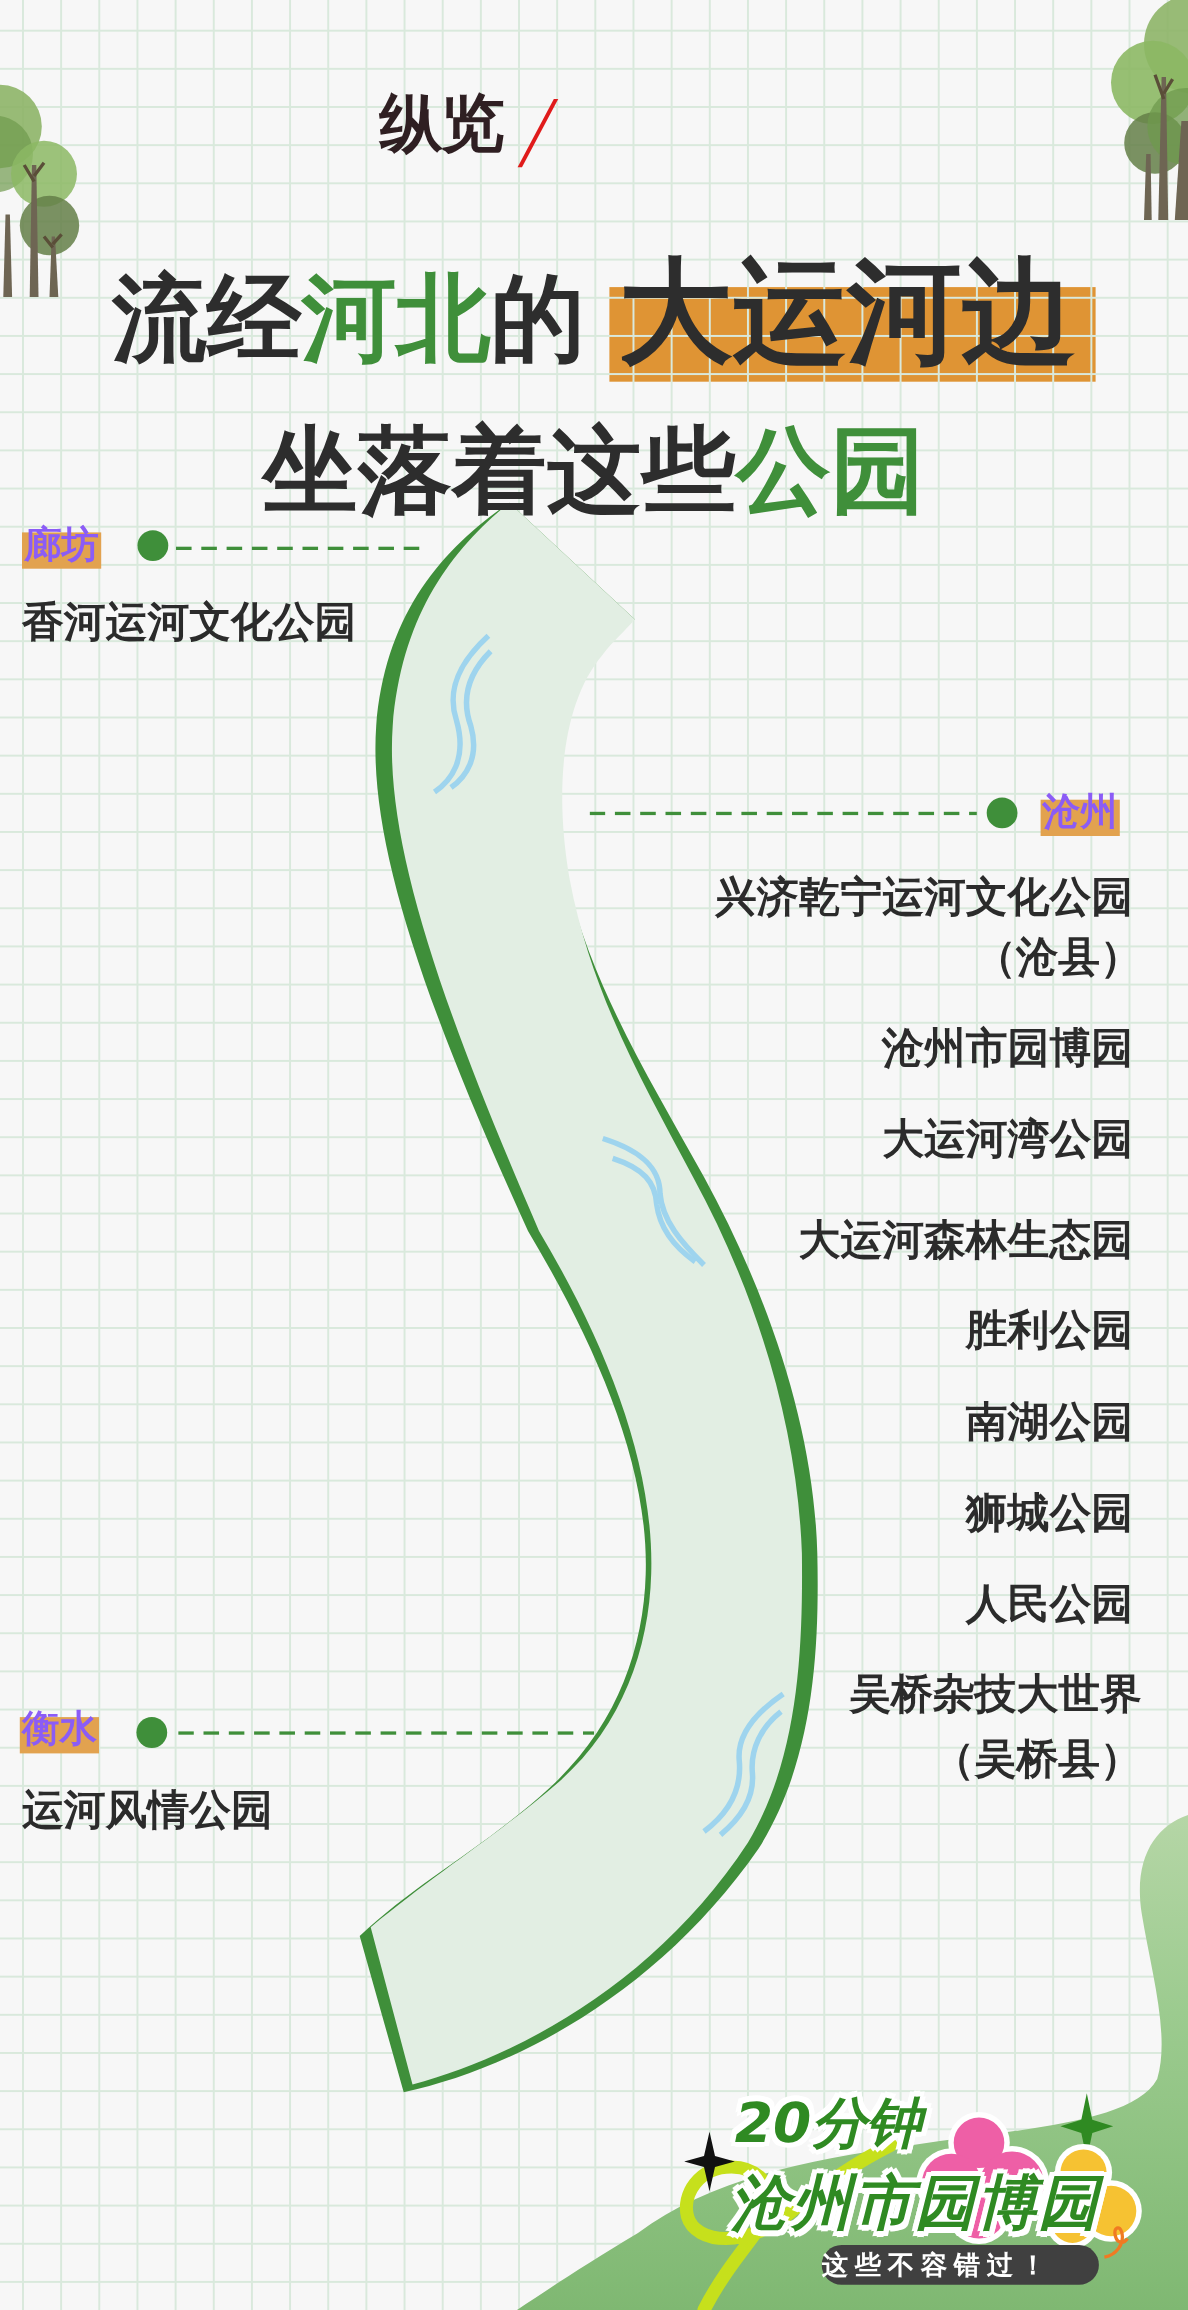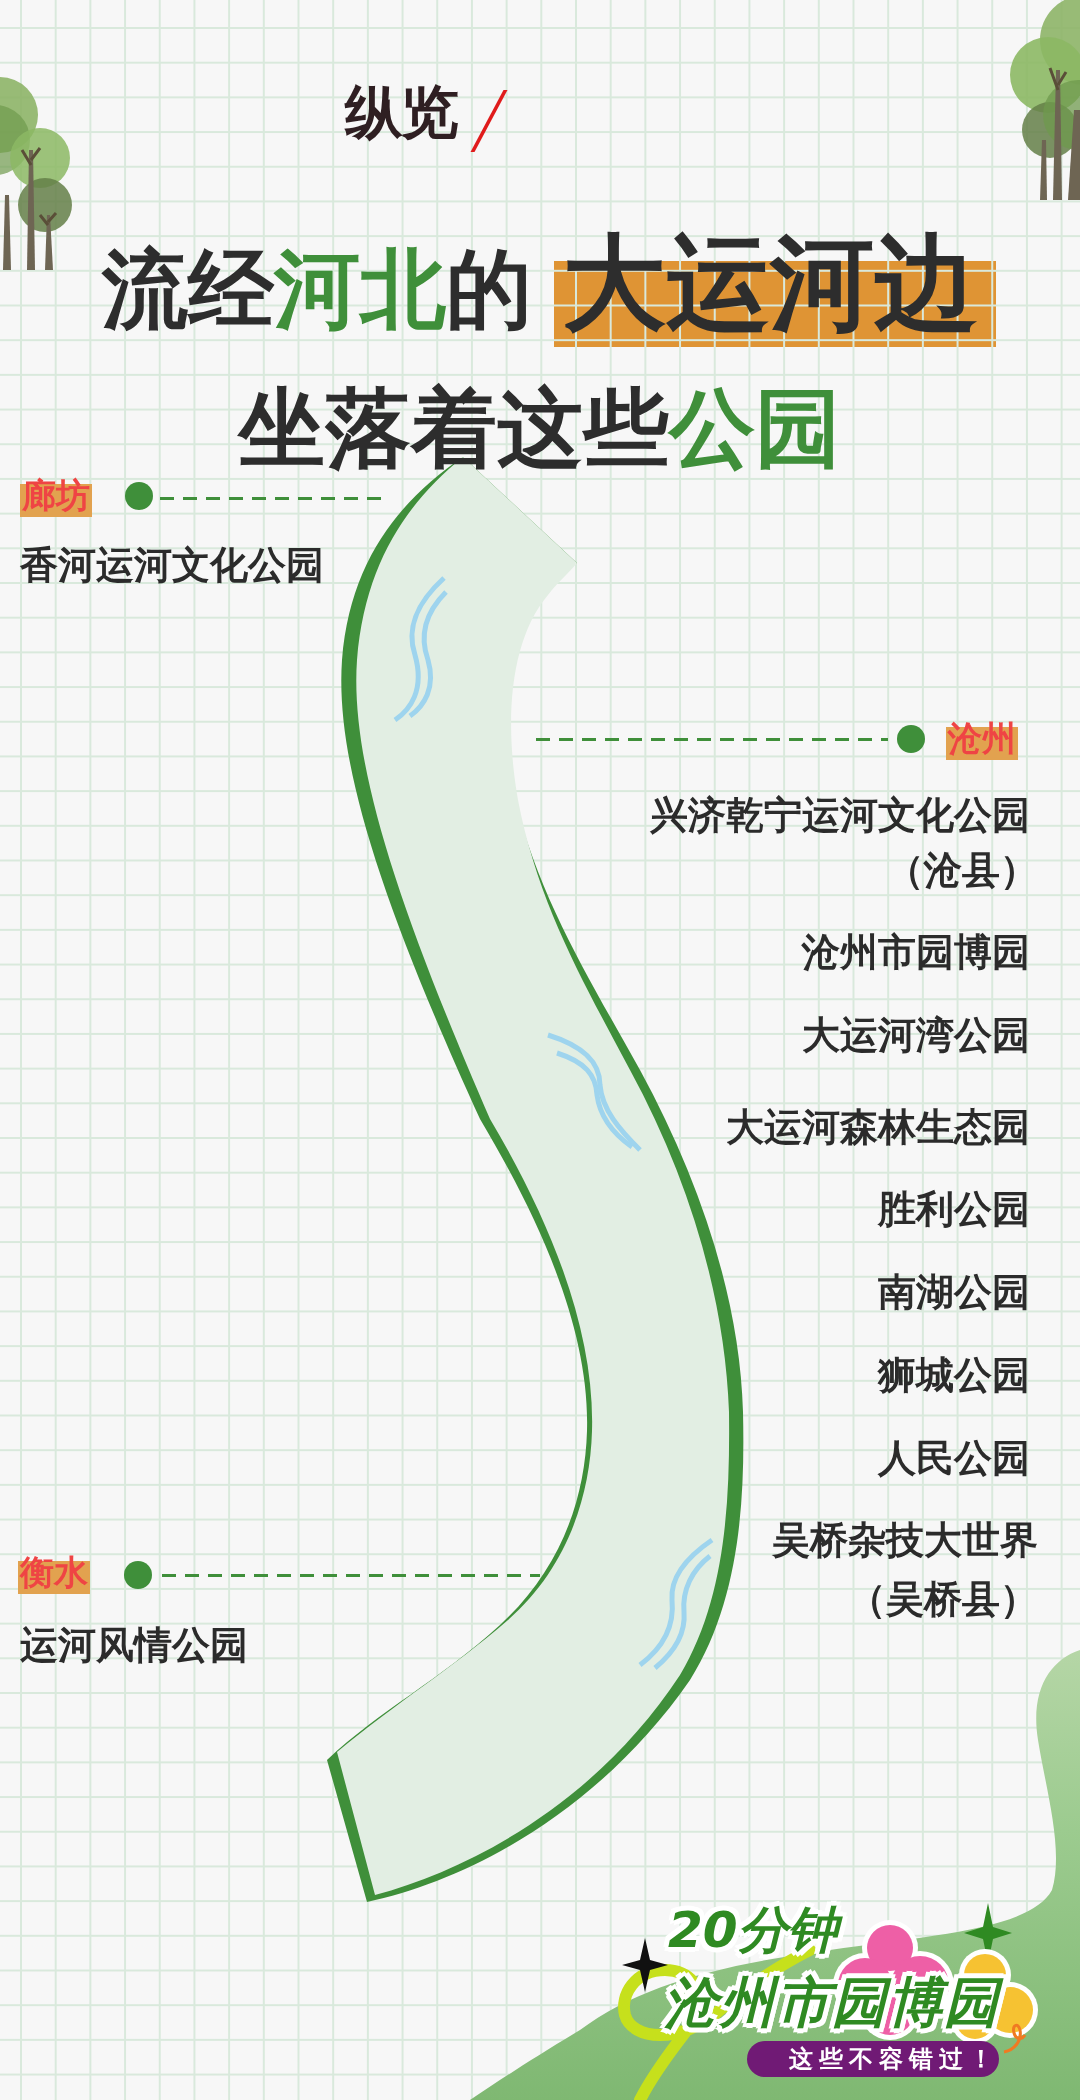--- a/index.html
+++ b/index.html
@@ -14,30 +14,30 @@
   .logo{position:absolute;left:345px;top:82px;height:70px;display:flex;align-items:flex-end;}
   .logo-main{font-size:58px;font-weight:bold;color:#2f1f22;letter-spacing:-2px;}
   .logo-slash{width:4px;height:62px;background:#e01b1b;transform:skew(-28deg);margin:0 28px 0 30px;}
   .logo-sub{font-size:50px;color:#2f1f22;letter-spacing:2px;}
   .title{position:absolute;left:0;width:1080px;text-align:center;font-weight:bold;color:#2d2d2d;white-space:nowrap;}
   .t1{top:200px;font-size:86px;line-height:120px;margin-top:23px;}
   .t2{top:372px;font-size:86px;line-height:112px;}
   .green{color:#3f8f3a;}
   .hl-big{position:relative;display:inline-block;font-size:104px;margin-left:30px;}
   .hl-big::before{content:"";position:absolute;left:-8px;right:-18px;top:38px;bottom:-4px;background:#df9434;z-index:-1;}
-  .city{position:absolute;font-size:34px;font-weight:bold;color:#ef4444;line-height:40px;z-index:2;}
+  .city{position:absolute;font-size:34px;font-weight:bold;color:#8b5cf6;line-height:40px;z-index:2;}
   .city span{position:relative;}
   .city span::before{content:"";position:absolute;left:-2px;right:-2px;top:9px;bottom:-2px;background:#e2a24f;z-index:-1;}
   .dot{position:absolute;width:28px;height:28px;border-radius:50%;background:#3f8f3a;}
   .dash{position:absolute;height:3px;background-image:linear-gradient(to right,#3f8f3a 0,#3f8f3a 14px,transparent 14px);background-size:23px 3px;}
   .park{position:absolute;font-size:38px;font-weight:bold;color:#2b2b2b;line-height:44px;white-space:nowrap;}
   .park.r{text-align:right;right:50px;}
   .badge-t{position:absolute;font-weight:bold;font-style:italic;color:#2f8a22;white-space:nowrap;
     text-shadow:-4px -4px 0 #fff,4px -4px 0 #fff,-4px 4px 0 #fff,4px 4px 0 #fff,0 5px 0 #fff,0 -5px 0 #fff,5px 0 0 #fff,-5px 0 0 #fff;}
-  .pill{position:absolute;left:747px;top:2041px;width:252px;height:36px;border-radius:18px;background:#701a75;color:#fff;font-weight:bold;font-size:24px;line-height:36px;text-align:right;letter-spacing:6px;}
+  .pill{position:absolute;left:747px;top:2041px;width:252px;height:36px;border-radius:18px;background:#404040;color:#fff;font-weight:bold;font-size:24px;line-height:36px;text-align:left;letter-spacing:6px;}
 </style>
 </head>
 <body>
 
 <div class="grid"></div>
 
 <svg class="layer" width="1080" height="2100">
   <g>
     <circle cx="0" cy="115" r="38" fill="#8db467" opacity="0.9"></circle>
     <circle cx="-5" cy="140" r="35" fill="#6f9a4d" opacity="0.7"></circle>

